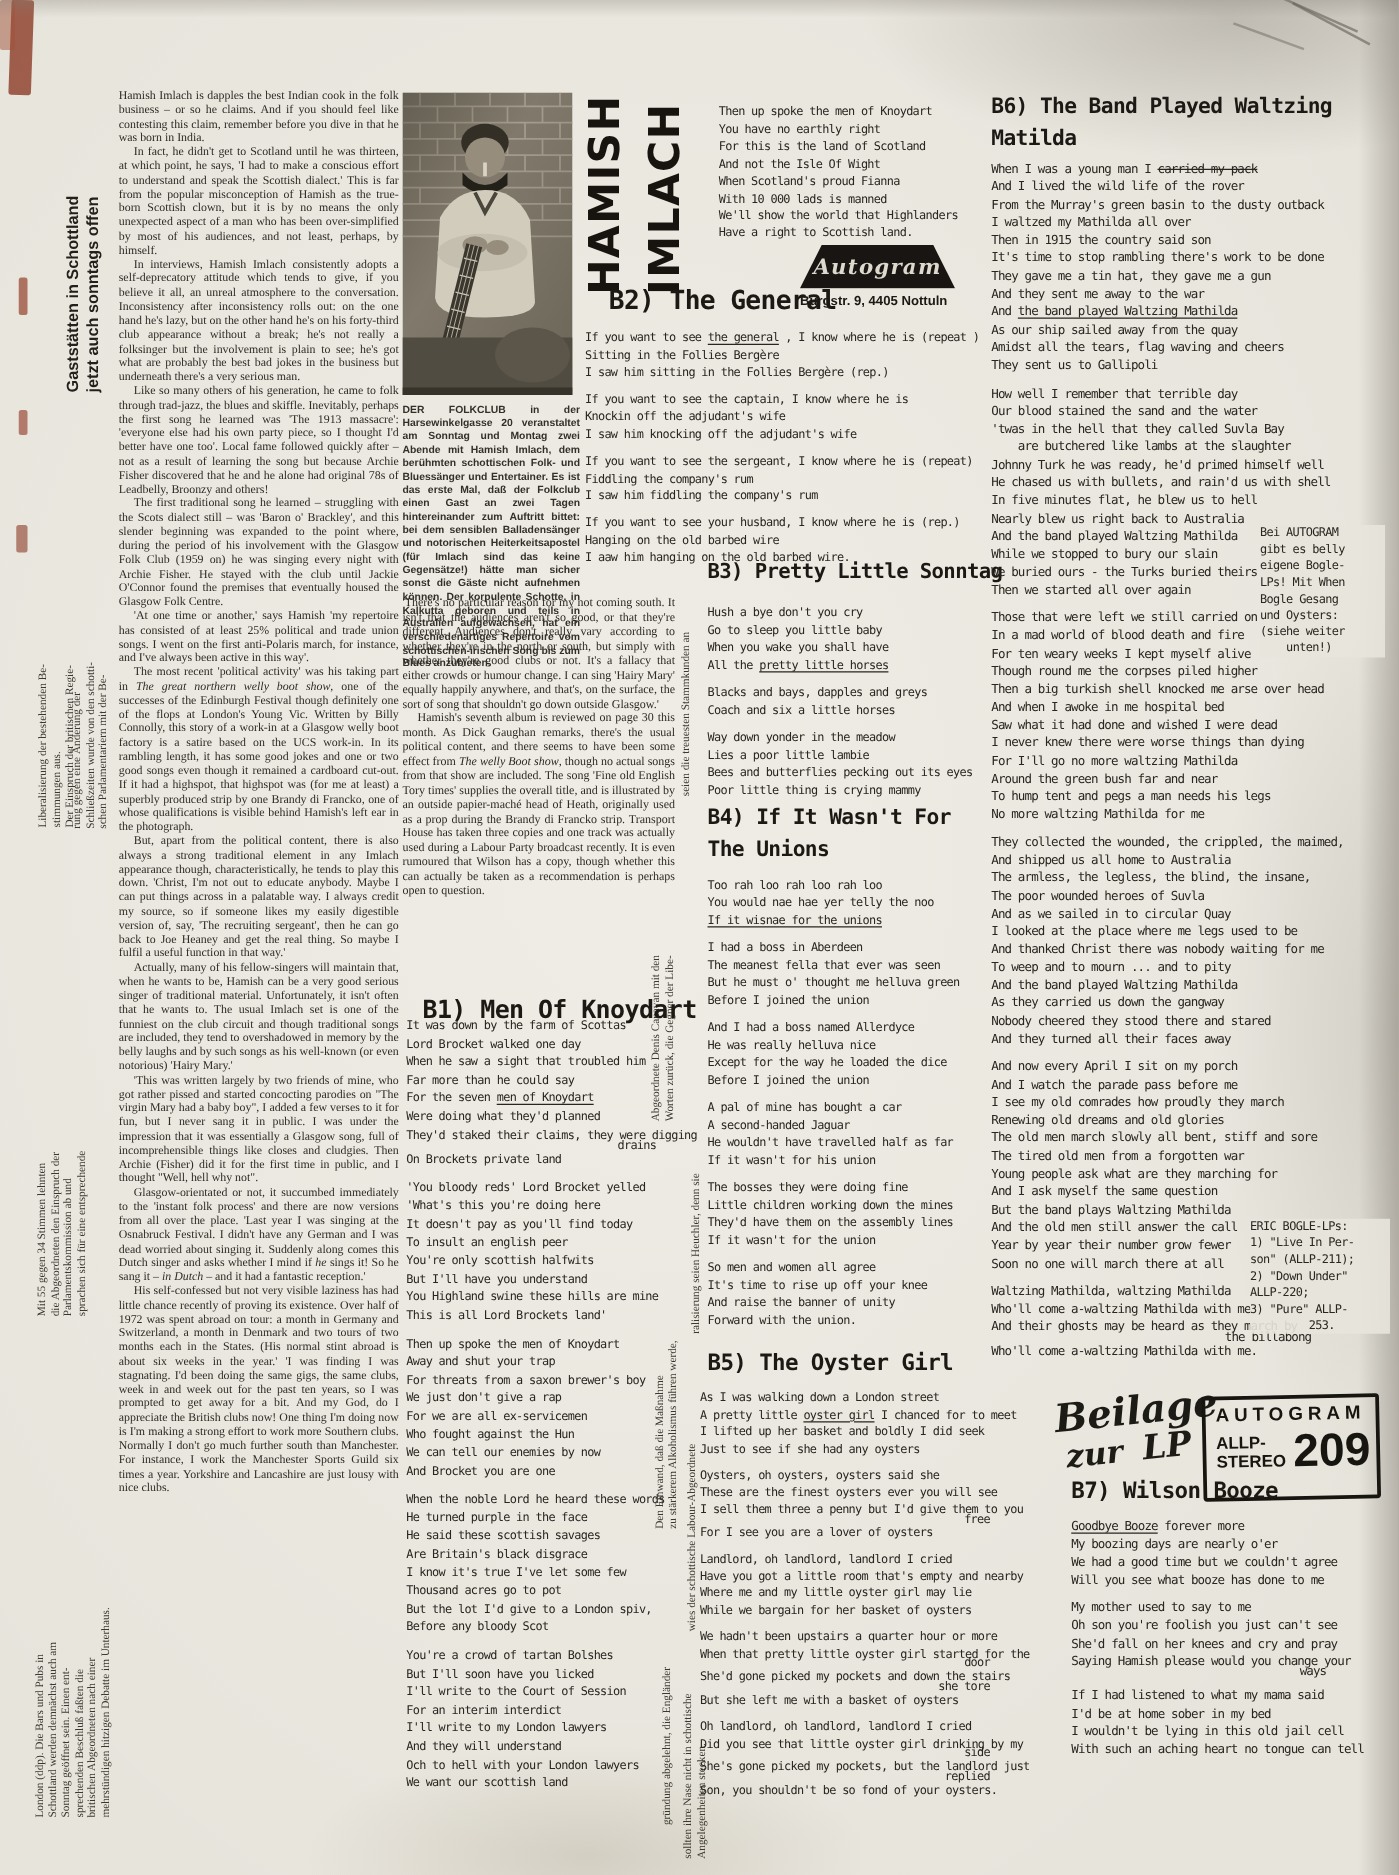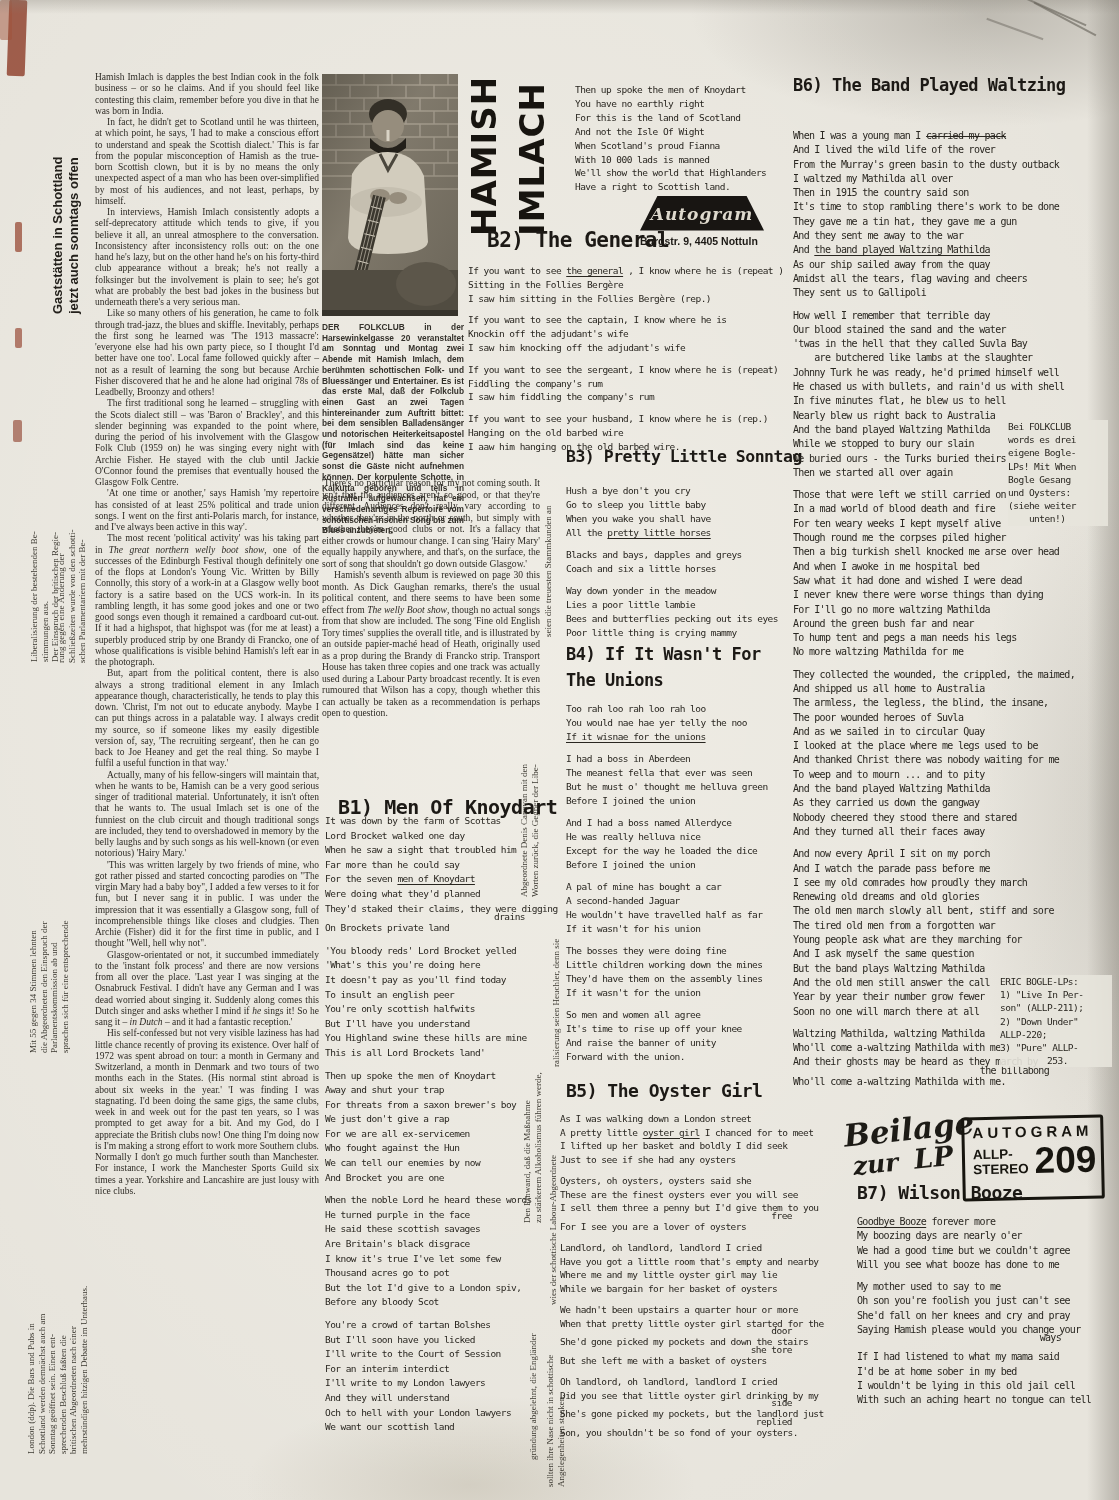--- a/index.html
+++ b/index.html
@@ -208,24 +208,25 @@
     <div>B4) If It Wasn't For</div>
     <div>The Unions</div>
   </div>
   <div class="abs lyr" style="left:566px;top:702px;width:225px;line-height:14px;"><div class="stanza"><div class="ln">Too rah loo rah loo rah loo</div><div class="ln">You would nae hae yer telly the noo</div><div class="ln"><u>If it wisnae for the unions</u></div></div><div class="stanza"><div class="ln">I had a boss in Aberdeen</div><div class="ln">The meanest fella that ever was seen</div><div class="ln">But he must o' thought me helluva green</div><div class="ln">Before I joined the union</div></div><div class="stanza"><div class="ln">And I had a boss named Allerdyce</div><div class="ln">He was really helluva nice</div><div class="ln">Except for the way he loaded the dice</div><div class="ln">Before I joined the union</div></div><div class="stanza"><div class="ln">A pal of mine has bought a car</div><div class="ln">A second-handed Jaguar</div><div class="ln">He wouldn't have travelled half as far</div><div class="ln">If it wasn't for his union</div></div><div class="stanza"><div class="ln">The bosses they were doing fine</div><div class="ln">Little children working down the mines</div><div class="ln">They'd have them on the assembly lines</div><div class="ln">If it wasn't for the union</div></div><div class="stanza"><div class="ln">So men and women all agree</div><div class="ln">It's time to rise up off your knee</div><div class="ln">And raise the banner of unity</div><div class="ln">Forward with the union.</div></div></div>
 
   <div class="abs shead" style="left:566px;top:1080px;font-size:18px;">B5) The Oyster Girl</div>
   <div class="abs lyr" style="left:560px;top:1112px;width:268px;line-height:13.5px;"><div class="stanza"><div class="ln">As I was walking down a London street</div><div class="ln">A pretty little <u>oyster girl</u> I chanced for to meet</div><div class="ln">I lifted up her basket and boldly I did seek</div><div class="ln">Just to see if she had any oysters</div></div><div class="stanza"><div class="ln">Oysters, oh oysters, oysters said she</div><div class="ln">These are the finest oysters ever you will see</div><div class="ln">I sell them three a penny but I'd give them to you</div><div class="ln cont">free</div><div class="ln">For I see you are a lover of oysters</div></div><div class="stanza"><div class="ln">Landlord, oh landlord, landlord I cried</div><div class="ln">Have you got a little room that's empty and nearby</div><div class="ln">Where me and my little oyster girl may lie</div><div class="ln">While we bargain for her basket of oysters</div></div><div class="stanza"><div class="ln">We hadn't been upstairs a quarter hour or more</div><div class="ln">When that pretty little oyster girl started for the</div><div class="ln cont">door</div><div class="ln">She'd gone picked my pockets and down the stairs</div><div class="ln cont">she tore</div><div class="ln">But she left me with a basket of oysters</div></div><div class="stanza"><div class="ln">Oh landlord, oh landlord, landlord I cried</div><div class="ln">Did you see that little oyster girl drinking by my</div><div class="ln cont">side</div><div class="ln">She's gone picked my pockets, but the landlord just</div><div class="ln cont">replied</div><div class="ln">Son, you shouldn't be so fond of your oysters.</div></div></div>
 
   <div class="abs shead" style="left:793px;top:72px;font-size:17px;line-height:26px;">
     <div>B6) The Band Played Waltzing</div>
+    <div>Matilda</div>
   </div>
   <div class="abs lyr lyr-lg" style="left:793px;top:129px;width:292px;"><div class="stanza"><div class="ln">When I was a young man I <s>carried my pack</s></div><div class="ln">And I lived the wild life of the rover</div><div class="ln">From the Murray's green basin to the dusty outback</div><div class="ln">I waltzed my Mathilda all over</div><div class="ln">Then in 1915 the country said son</div><div class="ln">It's time to stop rambling there's work to be done</div><div class="ln">They gave me a tin hat, they gave me a gun</div><div class="ln">And they sent me away to the war</div><div class="ln">And <u>the band played Waltzing Mathilda</u></div><div class="ln">As our ship sailed away from the quay</div><div class="ln">Amidst all the tears, flag waving and cheers</div><div class="ln">They sent us to Gallipoli</div></div><div class="stanza"><div class="ln">How well I remember that terrible day</div><div class="ln">Our blood stained the sand and the water</div><div class="ln">'twas in the hell that they called Suvla Bay</div><div class="ln">    are butchered like lambs at the slaughter</div><div class="ln">Johnny Turk he was ready, he'd primed himself well</div><div class="ln">He chased us with bullets, and rain'd us with shell</div><div class="ln">In five minutes flat, he blew us to hell</div><div class="ln">Nearly blew us right back to Australia</div><div class="ln">And the band played Waltzing Mathilda</div><div class="ln">While we stopped to bury our slain</div><div class="ln">We buried ours - the Turks buried theirs</div><div class="ln">Then we started all over again</div></div><div class="stanza"><div class="ln">Those that were left we still carried on</div><div class="ln">In a mad world of blood death and fire</div><div class="ln">For ten weary weeks I kept myself alive</div><div class="ln">Though round me the corpses piled higher</div><div class="ln">Then a big turkish shell knocked me arse over head</div><div class="ln">And when I awoke in me hospital bed</div><div class="ln">Saw what it had done and wished I were dead</div><div class="ln">I never knew there were worse things than dying</div><div class="ln">For I'll go no more waltzing Mathilda</div><div class="ln">Around the green bush far and near</div><div class="ln">To hump tent and pegs a man needs his legs</div><div class="ln">No more waltzing Mathilda for me</div></div><div class="stanza"><div class="ln">They collected the wounded, the crippled, the maimed,</div><div class="ln">And shipped us all home to Australia</div><div class="ln">The armless, the legless, the blind, the insane,</div><div class="ln">The poor wounded heroes of Suvla</div><div class="ln">And as we sailed in to circular Quay</div><div class="ln">I looked at the place where me legs used to be</div><div class="ln">And thanked Christ there was nobody waiting for me</div><div class="ln">To weep and to mourn ... and to pity</div><div class="ln">And the band played Waltzing Mathilda</div><div class="ln">As they carried us down the gangway</div><div class="ln">Nobody cheered they stood there and stared</div><div class="ln">And they turned all their faces away</div></div><div class="stanza"><div class="ln">And now every April I sit on my porch</div><div class="ln">And I watch the parade pass before me</div><div class="ln">I see my old comrades how proudly they march</div><div class="ln">Renewing old dreams and old glories</div><div class="ln">The old men march slowly all bent, stiff and sore</div><div class="ln">The tired old men from a forgotten war</div><div class="ln">Young people ask what are they marching for</div><div class="ln">And I ask myself the same question</div><div class="ln">But the band plays Waltzing Mathilda</div><div class="ln">And the old men still answer the call</div><div class="ln">Year by year their number grow fewer</div><div class="ln">Soon no one will march there at all</div></div><div class="stanza"><div class="ln">Waltzing Mathilda, waltzing Mathilda</div><div class="ln">Who'll come a-waltzing Mathilda with me</div><div class="ln">And their ghosts may be heard as they march by</div><div class="ln cont">the billabong</div><div class="ln">Who'll come a-waltzing Mathilda with me.</div></div></div>
 
-  <div class="abs note" style="left:1008px;top:420px;width:100px;background:rgba(231,228,220,.9);"><div class="ln">Bei FOLKCLUB</div><div class="ln">words es drei</div><div class="ln">eigene Bogle-</div><div class="ln">LPs! Mit When</div><div class="ln">Bogle Gesang</div><div class="ln">und Oysters:</div><div class="ln">(siehe weiter</div><div class="ln">    unten!)</div></div>
+  <div class="abs note" style="left:1008px;top:420px;width:100px;background:rgba(231,228,220,.9);"><div class="ln">Bei AUTOGRAM</div><div class="ln">gibt es belly</div><div class="ln">eigene Bogle-</div><div class="ln">LPs! Mit When</div><div class="ln">Bogle Gesang</div><div class="ln">und Oysters:</div><div class="ln">(siehe weiter</div><div class="ln">    unten!)</div></div>
   <div class="abs note" style="left:1000px;top:975px;width:112px;background:rgba(231,228,220,.9);"><div class="ln">ERIC BOGLE-LPs:</div><div class="ln">1) "Live In Per-</div><div class="ln">son" (ALLP-211);</div><div class="ln">2) "Down Under"</div><div class="ln">ALLP-220;</div><div class="ln">3) "Pure" ALLP-</div><div class="ln">         253.</div></div>
 
   <div class="abs" style="left:845px;top:1114px;transform:rotate(-6deg);">
     <div class="script" style="font-size:31px;line-height:30px;">Beilage</div>
     <div style="display:flex;gap:16px;align-items:baseline;margin-left:6px;">
       <span class="script" style="font-size:25px;">zur</span>
       <span class="script" style="font-size:27px;">LP</span>
     </div>
   </div>
   <div class="abs stampbox" style="left:962px;top:1116px;">

